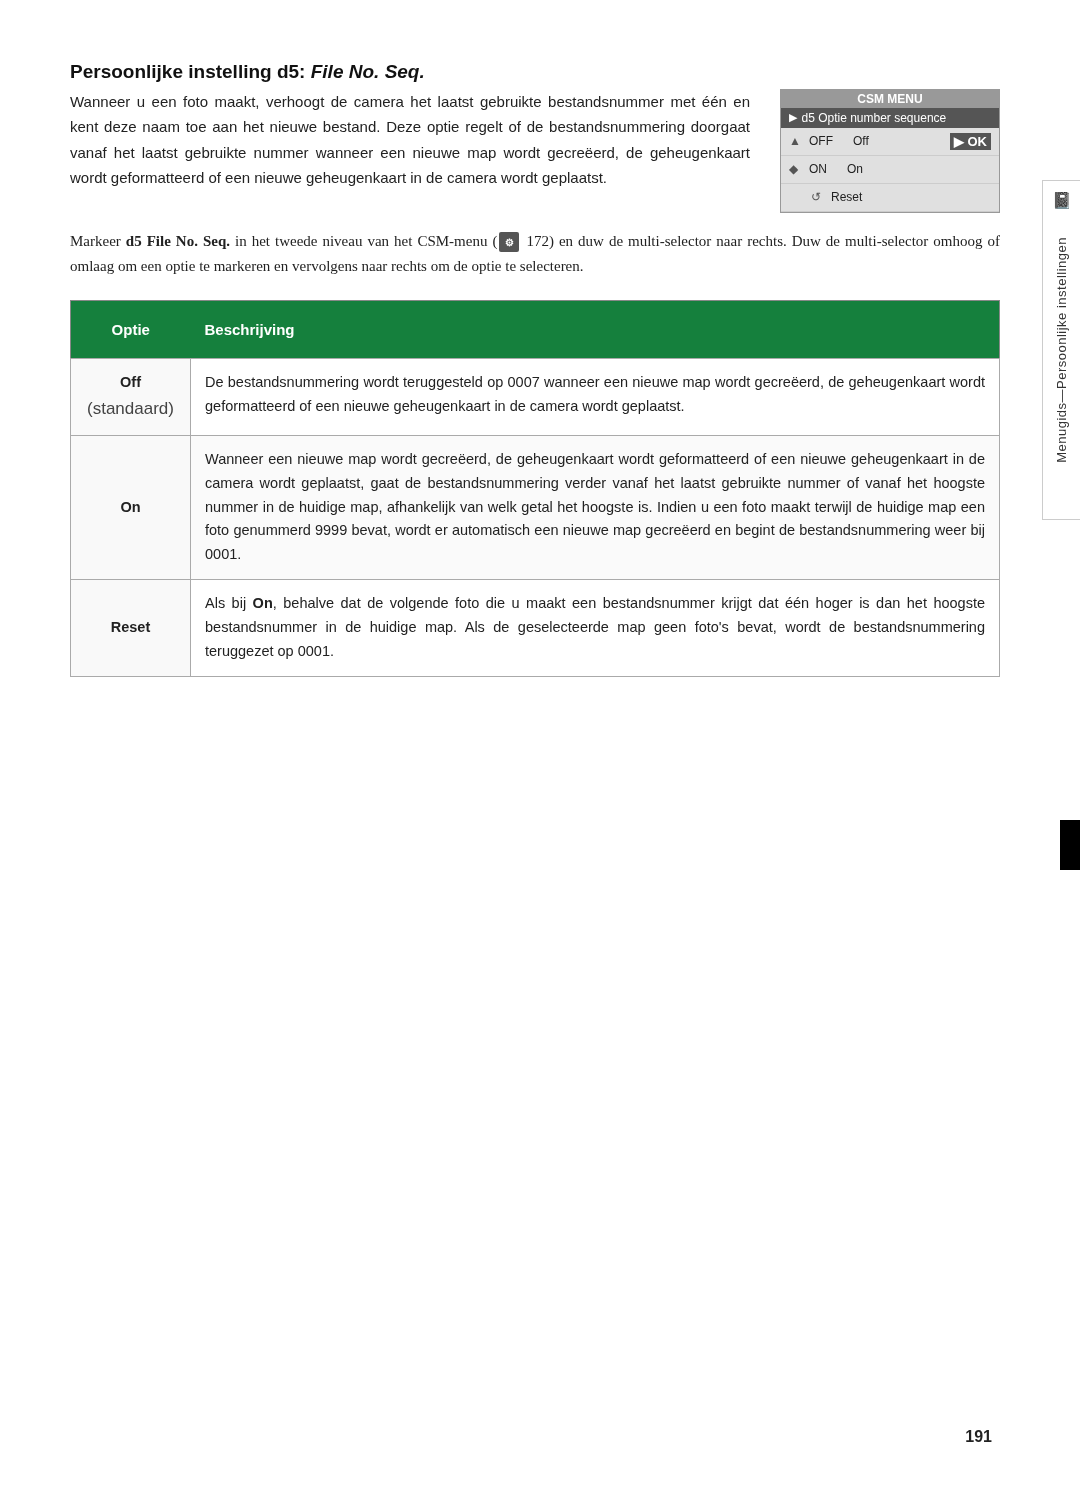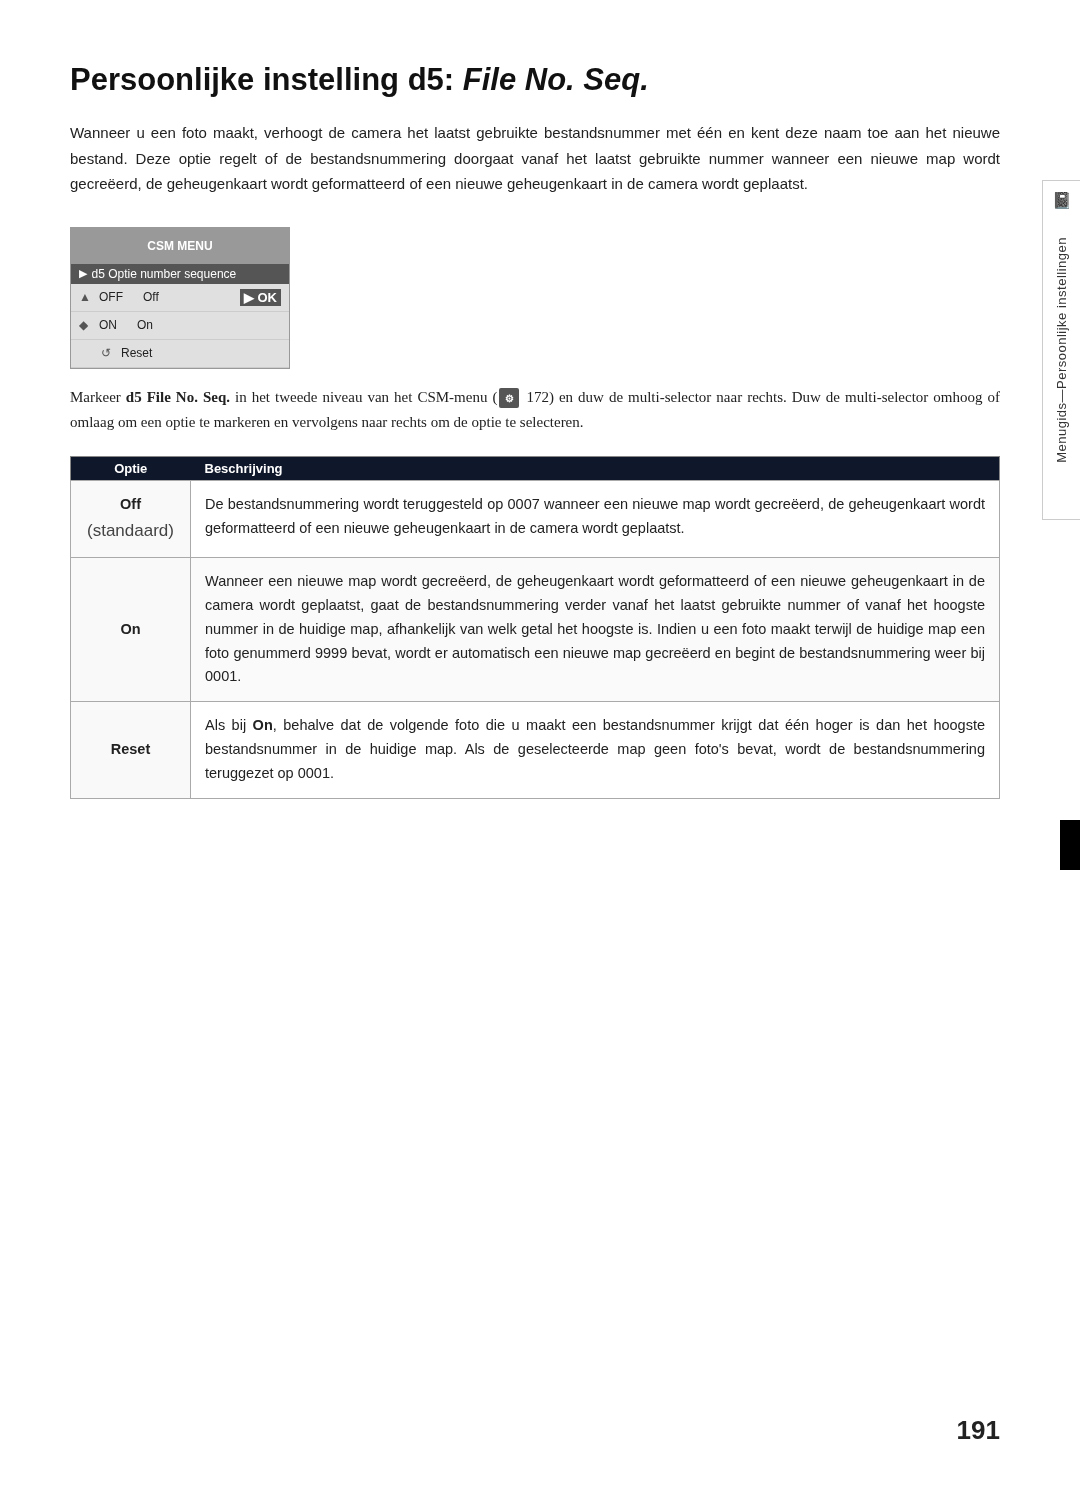--- a/index.html
+++ b/index.html
@@ -62,46 +62,45 @@
       top: 820px;
       width: 20px;
       height: 50px;
       background: #000;
     }
 
     
     .page-number {
       position: absolute;
       bottom: 40px;
-      right: 80px;
-      font-size: 26px;
+      right: 88px;
+      font-size: 16px;
       font-weight: bold;
       color: #222;
     }
 
     
     .page-title {
-      font-size: 31px;
+      font-size: 19px;
       font-weight: bold;
       color: #111;
-      margin-bottom: 20px;
+      margin-bottom: 4px;
       line-height: 1.3;
     }
 
     .page-title em {
       font-style: italic;
     }
 
     
     .content-top {
       display: flex;
       gap: 30px;
       margin-bottom: 16px;
       align-items: flex-start;
-      flex-direction: column;
     }
 
     .content-text-left {
       flex: 1;
       font-size: 15px;
       line-height: 1.7;
       color: #222;
       text-align: justify;
     }
 
@@ -111,21 +110,21 @@
       flex-shrink: 0;
       border: 1px solid #999;
       background: #f5f5f5;
       font-size: 13px;
     }
 
     .camera-menu-title {
       background: #999;
       color: #fff;
       text-align: center;
-      padding: 11px 6px;
+      padding: 2px 6px;
       font-size: 12px;
       font-weight: bold;
     }
 
     .camera-menu-subtitle {
       background: #555;
       color: #fff;
       padding: 3px 8px;
       font-size: 12px;
       display: flex;
@@ -198,25 +197,25 @@
     
     .options-table {
       width: 100%;
       border-collapse: collapse;
       border: 1px solid #888;
       font-size: 14.5px;
       margin-bottom: 30px;
     }
 
     .options-table thead tr th {
-      background: #0f172a;
-      color: #fff;
-      padding: 4px 14px;
+      background: #15803d;
+      color: #fff;
+      padding: 20px 14px;
       text-align: left;
-      font-size: 13px;
+      font-size: 15px;
       font-weight: bold;
     }
 
     .options-table thead tr th:first-child {
       width: 120px;
       text-align: center;
     }
 
     .options-table tbody tr td {
       padding: 12px 14px;

